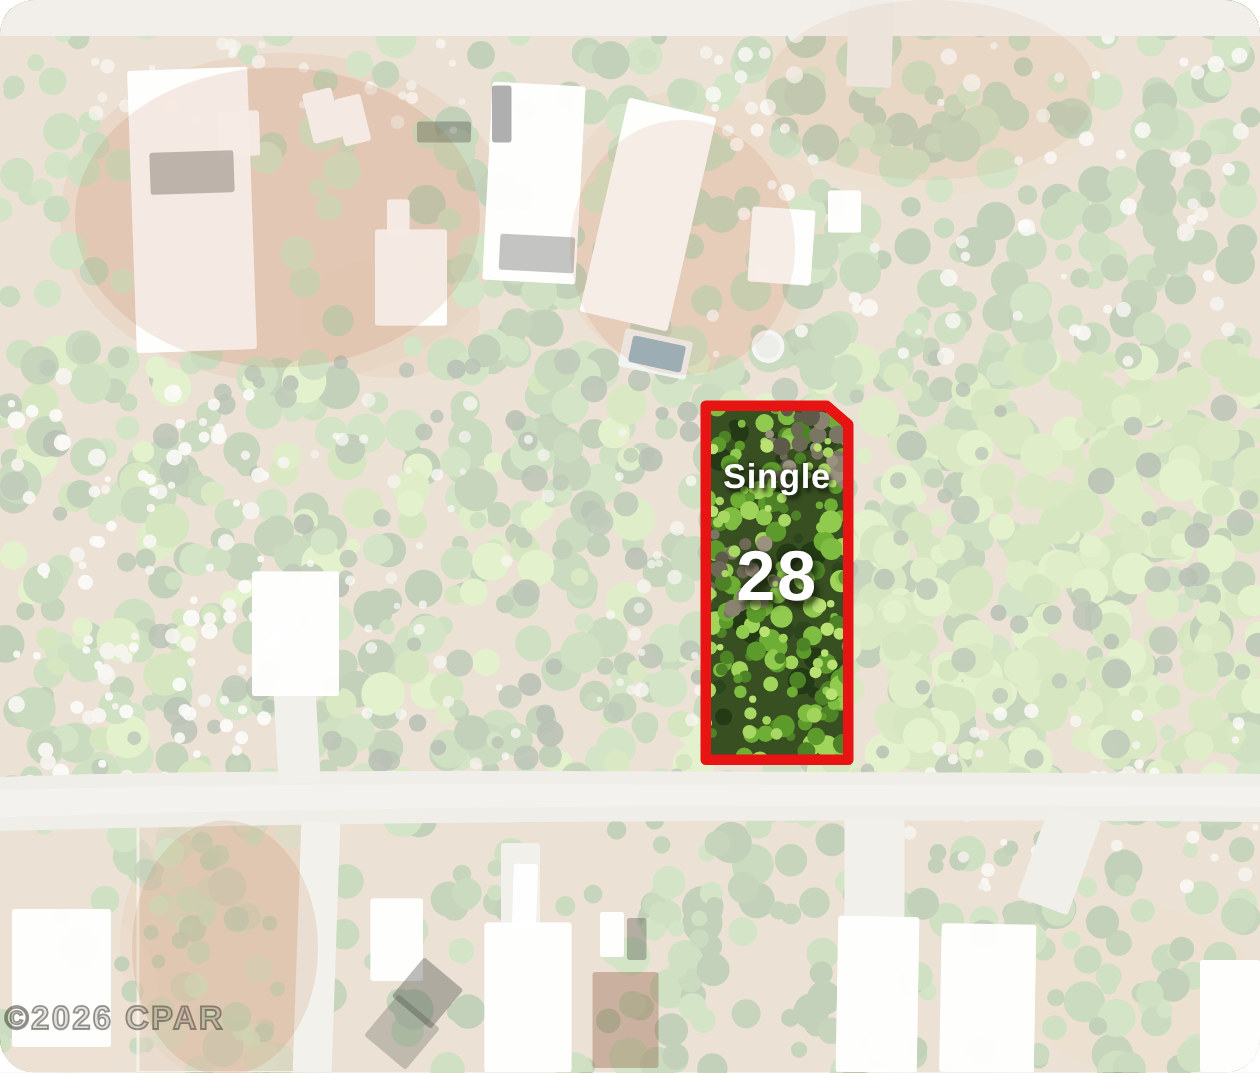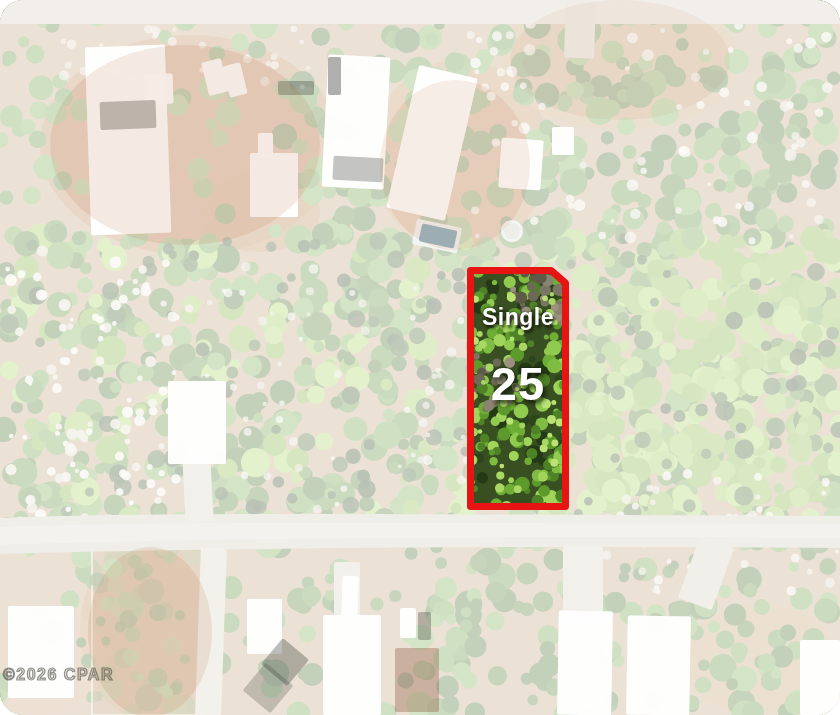--- a/index.html
+++ b/index.html
@@ -17,21 +17,21 @@
     font-size:23px;font-weight:800;letter-spacing:.5px;color:#fff;
     text-shadow:2px 3px 3px rgba(15,20,8,.8), -1px -1px 2px rgba(0,0,0,.35);
   }
   .lot-num{
     position:absolute;top:90px;left:0;right:0;text-align:center;
     font-size:47px;font-weight:800;letter-spacing:1px;color:#fff;
     text-shadow:3px 4px 4px rgba(15,20,8,.7), -1px -1px 2px rgba(0,0,0,.3);
   }
   .watermark{
     position:absolute;left:3px;top:666px;
-    font-size:16px;font-weight:700;letter-spacing:1.5px;
+    font-size:22px;font-weight:700;letter-spacing:1.5px;
     color:rgba(120,118,108,0.22);
     -webkit-text-stroke:1.2px rgba(70,68,58,0.55);
     white-space:nowrap;
   }
 </style>
 </head>
 <body>
 
 <div class="stage">
   <svg id="scene" width="840" height="715" viewBox="0 0 840 715">
@@ -2417,17 +2417,17 @@
           <circle cx="46.1" cy="72.9" r="2.3" fill="#b9e272"></circle>
           <circle cx="16.6" cy="78.5" r="4.2" fill="#a8d763"></circle>
           <circle cx="79.1" cy="32.3" r="2.8" fill="#b9e272"></circle>
           <circle cx="33.6" cy="221.9" r="4.6" fill="#a8d763"></circle>
           <circle cx="9.4" cy="33.3" r="3.5" fill="#b9e272"></circle>
           <circle cx="43.7" cy="155.1" r="3.6" fill="#b9e272"></circle>
         </g>
         <path d="M4.5,4.5 H85 L99.5,17 V240.5 H4.5 Z" fill="none" stroke="#e81414" stroke-width="7" stroke-linejoin="round"></path>
       </svg>
     <div class="lot-type" style="color: rgb(255, 255, 255);">Single</div>
-    <div class="lot-num" style="color: rgb(255, 255, 255);">25</div>
+    <div class="lot-num" style="color: rgb(255, 255, 255);">28</div>
   </div>
 
   <div class="watermark">©2026 CPAR</div>
 </div>
 
 </body></html>

